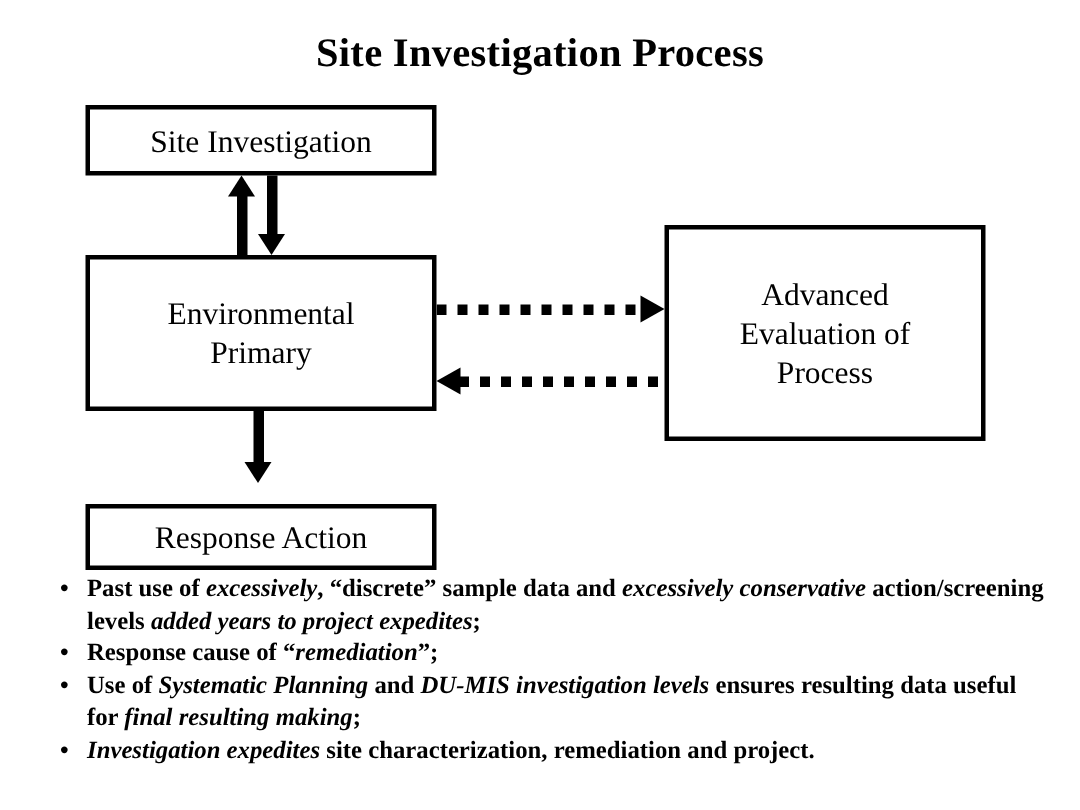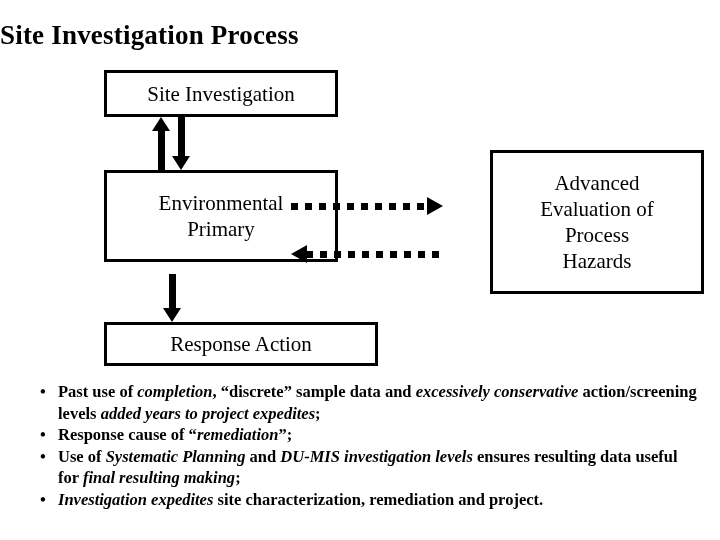--- a/index.html
+++ b/index.html
@@ -16,50 +16,50 @@
     font-family: "Liberation Serif", "DejaVu Serif", serif;
     color: #000000;
   }
 
   
   #title {
     position: absolute;
     left: 0;
     top: 19px;
     width: 720px;
+    text-align: center;
     font-size: 27px;
     font-weight: bold;
     letter-spacing: 0.2px;
     line-height: 32px;
     white-space: nowrap;
   }
 
   
   .fc-box {
     position: absolute;
     box-sizing: border-box;
     border: 3px solid #000000;
     background: #ffffff;
     display: flex;
     align-items: center;
     justify-content: center;
     text-align: center;
     font-size: 21px;
     line-height: 26px;
     font-weight: normal;
-    margin-left: 47px;
   }
   #box-site-investigation {
     left: 57px;  top: 70px;  width: 234px; height: 47px;
   }
   #box-environmental {
-    left: 57px;  top: 170px; width: 234px; height: 92px;
+    left: 57px;  top: 170px; width: 234px; height: 104px;
   }
   #box-response-action {
-    left: 57px;  top: 322px; width: 274px; height: 44px;
+    left: 57px;  top: 336px; width: 234px; height: 44px;
   }
   #box-advanced {
     left: 443px; top: 150px; width: 214px; height: 144px;
   }
   .fc-box .box-text { display: block; padding: 0 4px; }
 
   
   .v-arrow { position: absolute; }
   .v-arrow .shaft {
     position: absolute;
@@ -160,21 +160,20 @@
 
   <div class="fc-box" id="box-response-action">
     <span class="box-text">Response Action</span>
   </div>
 
   <div class="fc-box" id="box-advanced">
     <span class="box-text">
       <span>Advanced</span><br>
       <span>Evaluation of</span><br>
       <span>Process</span><br>
-      <span>Hazards</span>
     </span>
   </div>
 
   <div class="v-arrow" id="arrow-env-to-si">
     <div class="head"></div>
     <div class="shaft"></div>
   </div>
 
   <div class="v-arrow" id="arrow-si-to-env">
     <div class="shaft"></div>
@@ -192,21 +191,21 @@
   </div>
 
   <div class="d-arrow" id="arrow-adv-to-env">
     <div class="head"></div>
     <div class="dots"></div>
   </div>
 
   <div id="bullets">
     <div class="bullet-row">
       <span class="bullet-dot">•</span>
-      <span class="bullet-text"><span>Past use of </span><i>completion</i><span>, “discrete” sample data and </span><i>excessively conservative</i><span> action/screening levels </span><i>added years to project expedites</i><span>;</span></span>
+      <span class="bullet-text"><span>Past use of </span><i>excessively</i><span>, “discrete” sample data and </span><i>excessively conservative</i><span> action/screening levels </span><i>added years to project expedites</i><span>;</span></span>
     </div>
     <div class="bullet-row">
       <span class="bullet-dot">•</span>
       <span class="bullet-text"><span>Response cause of “</span><i>remediation</i><span>”;</span></span>
     </div>
     <div class="bullet-row">
       <span class="bullet-dot">•</span>
       <span class="bullet-text"><span>Use of </span><i>Systematic Planning</i><span> and </span><i>DU-MIS investigation levels</i><span> ensures resulting data useful for </span><i>final resulting making</i><span>;</span></span>
     </div>
     <div class="bullet-row">

